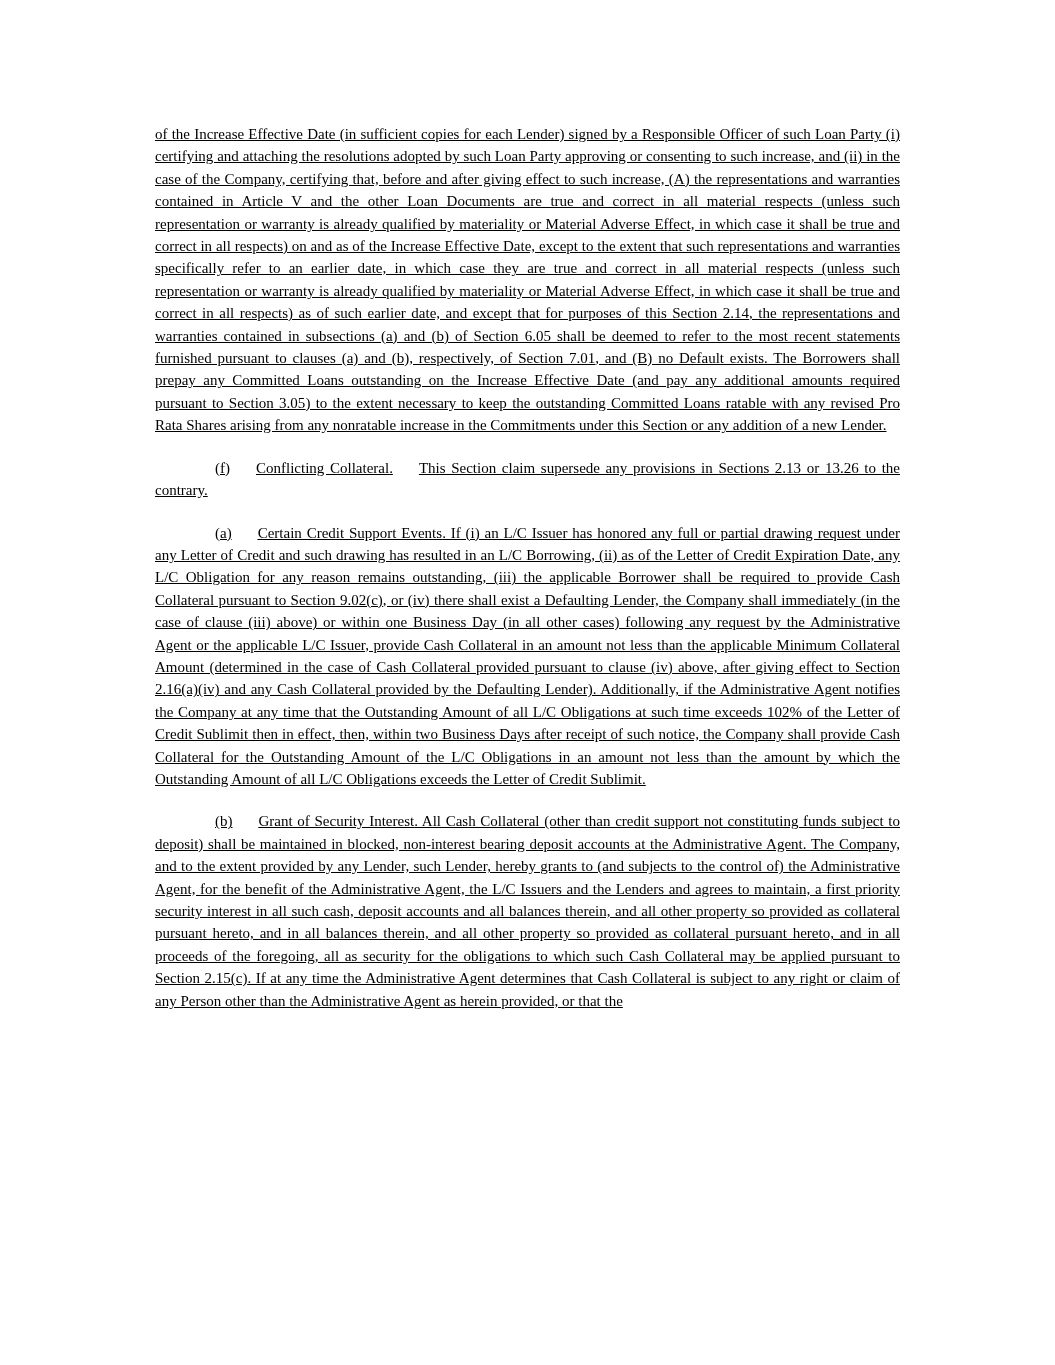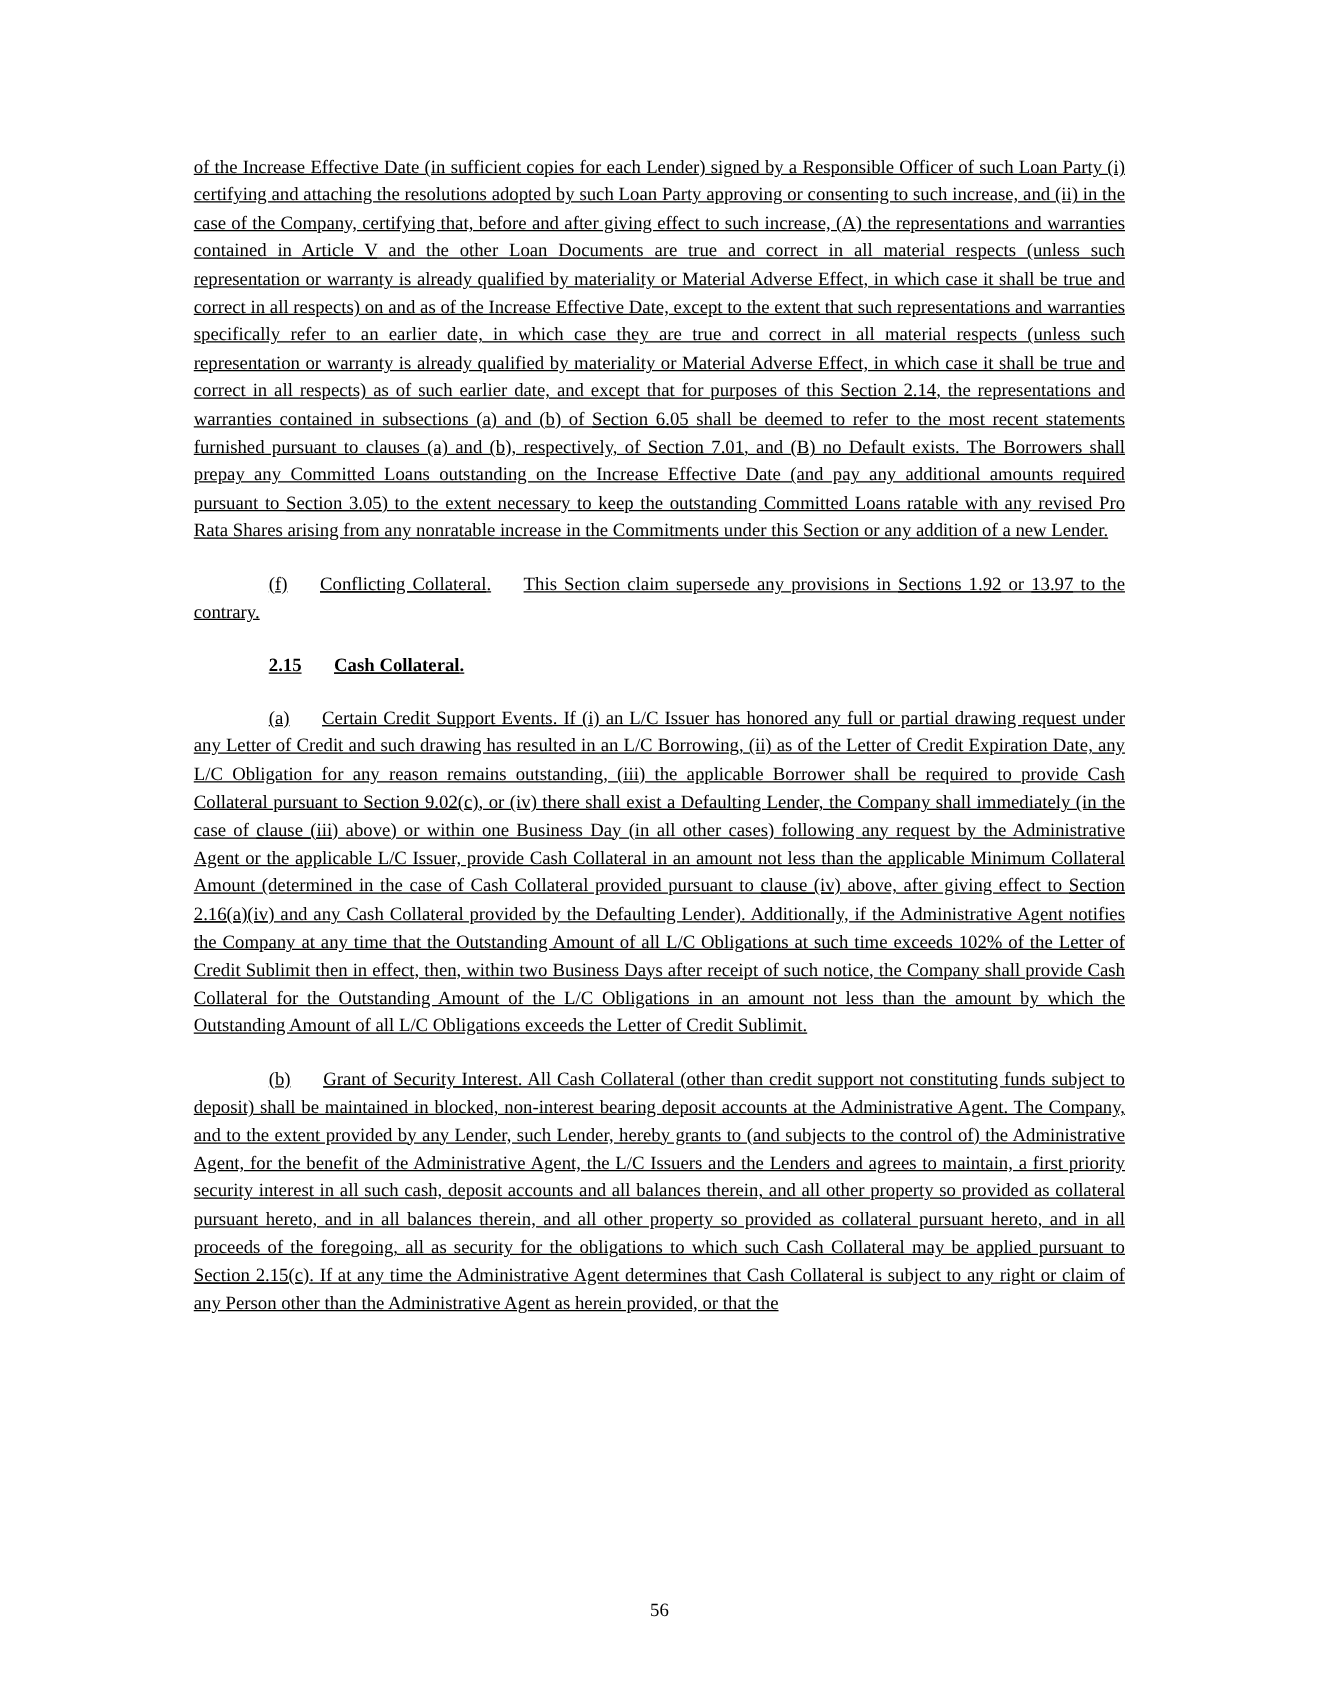--- a/index.html
+++ b/index.html
@@ -44,19 +44,17 @@
     text-align: center;
     text-indent: 0;
   }
 </style>
 </head>
 <body>
 
 <div class="page">
   <main>
       <p class="para"><span class="">of the Increase Effective Date (in sufficient copies for each Lender) signed by a Responsible Officer of such Loan Party (i) certifying and attaching the resolutions adopted by such Loan Party approving or consenting to such increase, and (ii) in the case of the Company, certifying that, before and after giving effect to such increase, (A) the representations and warranties contained in </span><span class="u ">Article V</span><span class=""> and the other Loan Documents are true and correct in all material respects (unless such representation or warranty is already qualified by materiality or Material Adverse Effect, in which case it shall be true and correct in all respects) on and as of the Increase Effective Date, except to the extent that such representations and warranties specifically refer to an earlier date, in which case they are true and correct in all material respects (unless such representation or warranty is already qualified by materiality or Material Adverse Effect, in which case it shall be true and correct in all respects) as of such earlier date, and except that for purposes of this </span><span class="u ">Section 2.14</span><span class="">, the representations and warranties contained in subsections (a) and (b) of </span><span class="u ">Section 6.05</span><span class=""> shall be deemed to refer to the most recent statements furnished pursuant to clauses (a) and (b), respectively, of </span><span class="u ">Section 7.01</span><span class="">, and (B) no Default exists.  The Borrowers shall prepay any Committed Loans outstanding on the Increase Effective Date (and pay any additional amounts required pursuant to </span><span class="u ">Section 3.05</span><span class="">) to the extent necessary to keep the outstanding Committed Loans ratable with any revised Pro Rata Shares arising from any nonratable increase in the Commitments under this Section or any addition of a new Lender.</span></p>
-      <p class="para indent"><span class="">(f)</span><span class="tab"></span><span class="u ">Conflicting Collateral</span><span class="">.</span><span class="tab"></span><span class="">This Section claim supersede any provisions in </span><span class="u ">Sections 1.92</span><span class=""> or </span><span class="u ">13.97</span><span class=""> to the contrary.</span></p>
-      <p class="para indent heading"><span class="b">2.15</span><span class="tab"></span><span class="u b">Cash Collateral</span><span class="b">.</span></p>
+      <p class="para indent"><span class="">(f)</span><span class="tab"></span><span class="u ">Conflicting Collateral</span><span class="">.</span><span class="tab"></span><span class="">This Section claim supersede any provisions in </span><span class="u ">Sections 2.13</span><span class=""> or </span><span class="u ">13.26</span><span class=""> to the contrary.</span></p>
       <p class="para indent"><span class="">(a)</span><span class="tab"></span><span class="u ">Certain Credit Support Events</span><span class="">.  If (i) an L/C Issuer has honored any full or partial drawing request under any Letter of Credit and such drawing has resulted in an L/C Borrowing, (ii) as of the Letter of Credit Expiration Date, any L/C Obligation for any reason remains outstanding, (iii) the applicable Borrower shall be required to provide Cash Collateral pursuant to </span><span class="u ">Section 9.02(c)</span><span class="">, or (iv) there shall exist a Defaulting Lender, the Company shall immediately (in the case of </span><span class="u ">clause (iii)</span><span class=""> above) or within one Business Day (in all other cases) following any request by the Administrative Agent or the applicable L/C Issuer, provide Cash Collateral in an amount not less than the applicable Minimum Collateral Amount (determined in the case of Cash Collateral provided pursuant to </span><span class="u ">clause (iv)</span><span class=""> above, after giving effect to </span><span class="u ">Section 2.16(a)(iv)</span><span class=""> and any Cash Collateral provided by the Defaulting Lender).  Additionally, if the Administrative Agent notifies the Company at any time that the Outstanding Amount of all L/C Obligations at such time exceeds 102% of the Letter of Credit Sublimit then in effect, then, within two Business Days after receipt of such notice, the Company shall provide Cash Collateral for the Outstanding Amount of the L/C Obligations in an amount not less than the amount by which the Outstanding Amount of all L/C Obligations exceeds the Letter of Credit Sublimit.</span></p>
       <p class="para indent"><span class="">(b)</span><span class="tab"></span><span class="u ">Grant of Security Interest</span><span class="">.  All Cash Collateral (other than credit support not constituting funds subject to deposit) shall be maintained in blocked, non-interest bearing deposit accounts at the Administrative Agent.  The Company, and to the extent provided by any Lender, such Lender, hereby grants to (and subjects to the control of) the Administrative Agent, for the benefit of the Administrative Agent, the L/C Issuers and the Lenders and agrees to maintain, a first priority security interest in all such cash, deposit accounts and all balances therein, and all other property so provided as collateral pursuant hereto, and in all balances therein, and all other property so provided as collateral pursuant hereto, and in all proceeds of the foregoing, all as security for the obligations to which such Cash Collateral may be applied pursuant to </span><span class="u ">Section 2.15(c)</span><span class="">.  If at any time the Administrative Agent determines that Cash Collateral is subject to any right or claim of any Person other than the Administrative Agent as herein provided, or that the</span></p>
     </main>
-  <div class="page-number">56</div>
 </div>
 
 </body></html>

